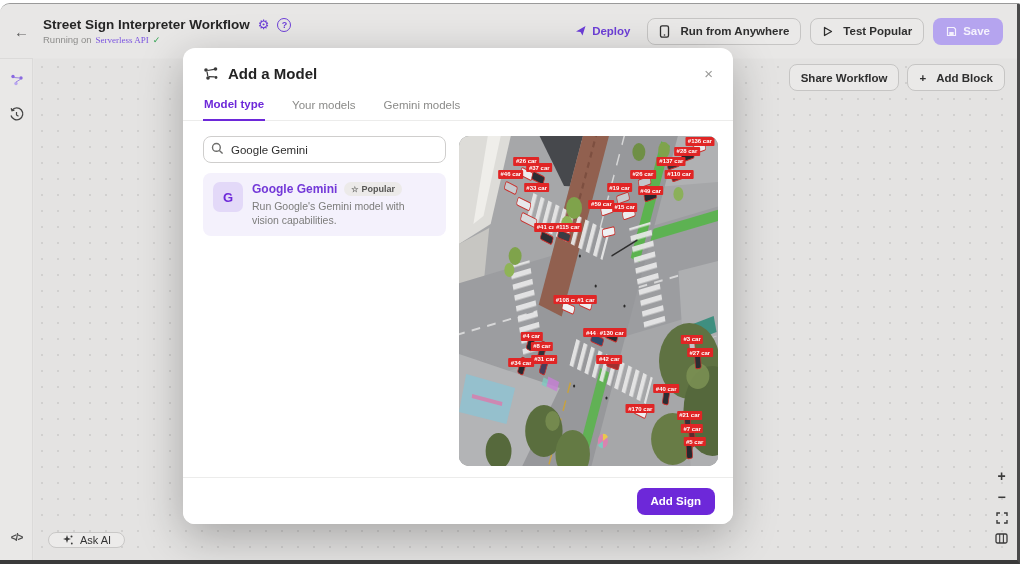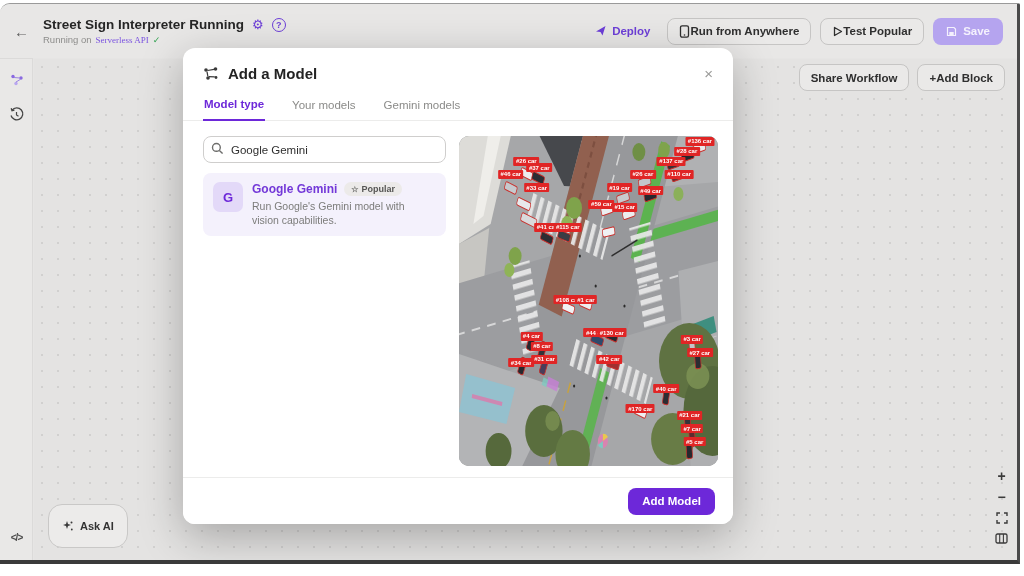--- a/index.html
+++ b/index.html
@@ -14,40 +14,40 @@
   .title-wrap { display:flex; flex-direction:column; gap:2px; }
   .title-row { display:flex; align-items:center; gap:8px; }
   .wf-title { font-size:13.5px; font-weight:bold; color:#262626; }
   .gear { color:#6d3fd8; font-size:13px; }
   .help { width:14px; height:14px; border:1.4px solid #6d3fd8; border-radius:50%; color:#6d3fd8; font-size:9px; font-weight:bold; display:flex; align-items:center; justify-content:center; }
   .sub-row { display:flex; align-items:center; gap:4px; font-size:9.5px; color:#8d8d8b; }
   .runtime { font-family:Liberation Serif, serif; color:#7a52e0; font-size:9px; }
   .check { color:#2fa24f; font-size:9px; }
   .hdr-actions { margin-left:auto; display:flex; align-items:center; gap:9px; }
   .deploy { display:flex; align-items:center; gap:5px; color:#6d3fd8; font-size:11.5px; font-weight:bold; padding:6px 8px; cursor:pointer; }
-  .btn { display:flex; align-items:center; gap:0; height:27px; padding:0 11px; border:1px solid #c6c5c4; border-radius:8px;
+  .btn { display:flex; align-items:center; gap:10px; height:27px; padding:0 11px; border:1px solid #c6c5c4; border-radius:8px;
          background:#eae9e8; font-size:11.5px; font-weight:bold; color:#2f2f2f; cursor:pointer; }
   .btn-save { height:27px; padding:0 13px; border:none; border-radius:8px; background:#b5a4ef; color:#f4f1fd;
               font-size:11.5px; font-weight:bold; display:flex; align-items:center; gap:6px; cursor:pointer; }
 
   
   .rail { position:absolute; left:0; top:54px; bottom:0; width:33px; background:#e9e8e7; border-right:1px solid #dbdad9; border-top:1px solid #dbdad9; }
   .rail-icon { width:33px; height:30px; display:flex; align-items:center; justify-content:center; cursor:pointer; }
   .rail-top { position:absolute; top:6px; }
   .rail-top2 { position:absolute; top:40px; }
   .rail-bottom { position:absolute; bottom:8px; font-size:10px; font-weight:bold; color:#4c4c4c; letter-spacing:-1px; }
 
   
   .canvas { position:absolute; left:34px; top:55px; right:0; bottom:0;
             background-color:#e4e3e2;
             background-image:radial-gradient(#d1d0cf 1px, transparent 1.3px);
             background-size:16px 16px; }
   .canvas-topright { position:absolute; top:5px; right:12px; display:flex; gap:8px; }
-  .askai { position:absolute; left:14px; bottom:12px; display:flex; align-items:center; gap:6px; height:44px; padding:0 13px;
-           border:1px solid #c9c8c7; border-radius:14px; background:#ecebea; font-size:11px; font-weight:bold; color:#333; cursor:pointer; }
+  .askai { position:absolute; left:14px; bottom:12px; display:flex; align-items:center; gap:6px; height:16px; padding:0 13px;
+           border:1px solid #c9c8c7; border-radius:14px; background:#ecebea; font-size:11px; font-weight:normal; color:#333; cursor:pointer; }
   .zoomctl { position:absolute; right:9px; bottom:16px; display:flex; flex-direction:column; align-items:center; gap:9px; color:#3b3b3b; }
   .zoomctl .zglyph { font-size:14px; line-height:12px; font-weight:bold; cursor:pointer; }
   .zoomctl svg { cursor:pointer; }
 
   
   .modal { position:absolute; left:183px; top:44px; width:550px; height:476px; background:#ffffff; border-radius:12px;
            box-shadow:0 12px 44px rgba(0,0,0,.28); z-index:5; }
   .m-hdr { display:flex; align-items:center; gap:9px; padding:17px 20px 10px 20px; }
   .m-title { font-size:15px; font-weight:bold; color:#232323; }
   .m-close { margin-left:auto; font-size:15px; color:#9a9a98; cursor:pointer; line-height:1; }
@@ -80,21 +80,21 @@
 </style>
 </head>
 <body>
 
 <div class="screen">
 
   <div class="hdr">
     <span class="back">←</span>
     <div class="title-wrap">
       <div class="title-row">
-        <span class="wf-title">Street Sign Interpreter Running</span>
+        <span class="wf-title">Street Sign Interpreter Workflow</span>
         <span class="gear">⚙</span>
         <span class="help">?</span>
       </div>
       <div class="sub-row">
         <span>Running on</span>
         <span class="runtime">Serverless API</span>
         <span class="check">✓</span>
       </div>
     </div>
     <div class="hdr-actions">
@@ -384,17 +384,17 @@
             <div class="det" style="left: 80%; top: 78%;">#40 car</div>
             <div class="det" style="left: 90%; top: 63%;">#3 car</div>
             <div class="det" style="left: 93%; top: 67%;">#27 car</div>
             <div class="det" style="left: 89%; top: 86%;">#21 car</div>
             <div class="det" style="left: 90%; top: 90%;">#7 car</div>
             <div class="det" style="left: 91%; top: 94%;">#5 car</div>
           </div>
       </div>
     </div>
     <div class="m-footer">
-      <button class="add-model">Add Model</button>
+      <button class="add-model">Add Sign</button>
     </div>
   </div>
 
 </div>
 
 </body></html>

